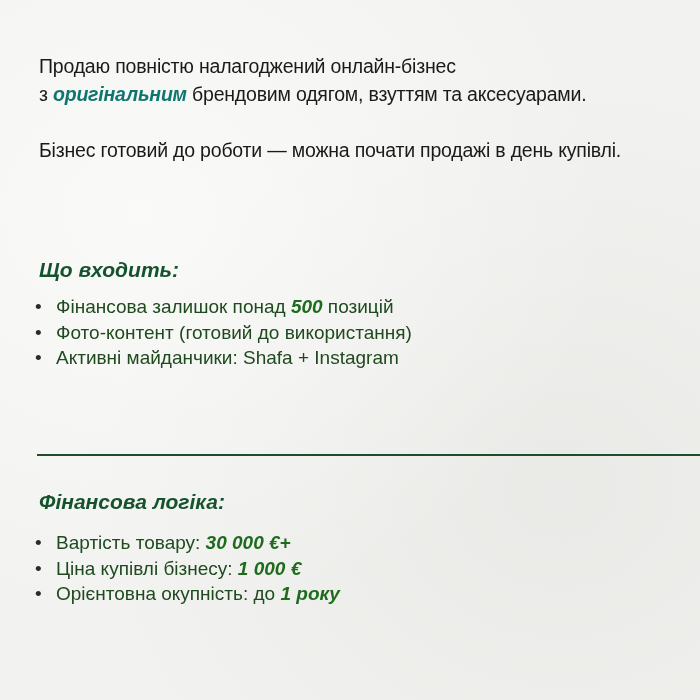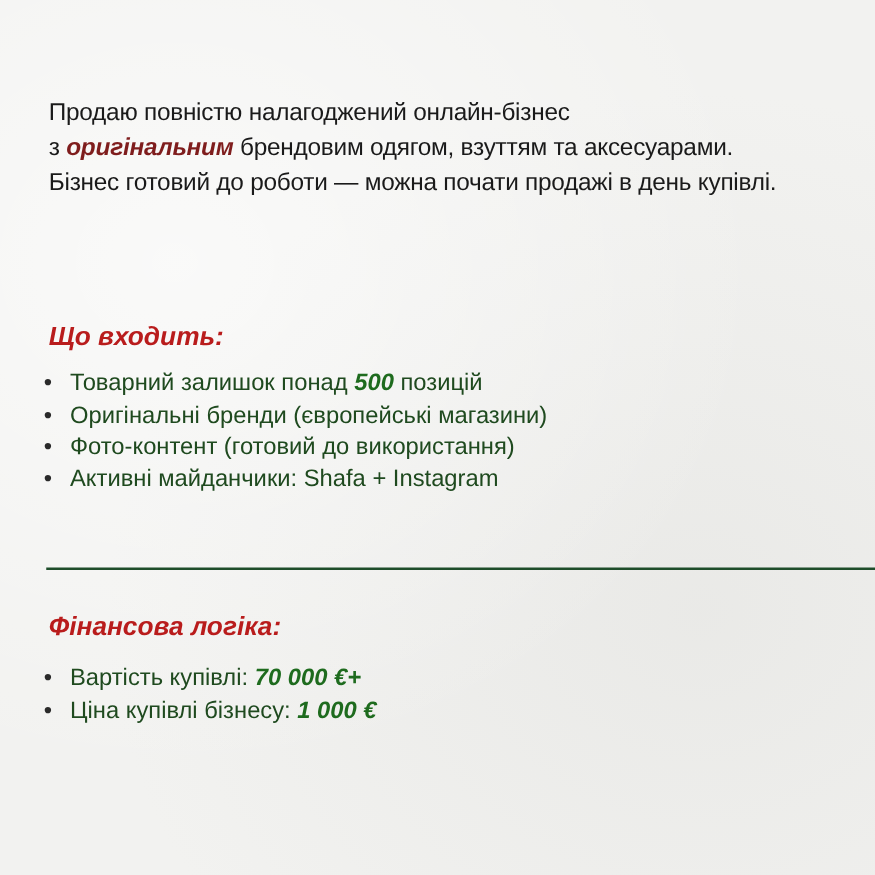--- a/index.html
+++ b/index.html
@@ -4,49 +4,49 @@
 <style>
   html, body { margin:0; padding:0; }
   body {
     width:700px; height:700px; overflow:hidden; position:relative;
     background:#f2f2f0;
     background-image:
       radial-gradient(ellipse at 20% 30%, rgba(255,255,255,0.6), transparent 60%),
       radial-gradient(ellipse at 80% 70%, rgba(225,225,222,0.5), transparent 60%);
     font-family:"Liberation Sans", sans-serif;
   }
-  .intro { position:absolute; left:39px; top:76px; width:640px; font-size:19.5px; line-height:28px; color:#1a1a1a; letter-spacing:-0.2px; }
+  .intro { position:absolute; left:39px; top:52px; width:640px; font-size:19.5px; line-height:28px; color:#1a1a1a; letter-spacing:-0.2px; }
   .intro p { margin:0; }
-  .intro p + p { }
-  .em { color:#7f1d1d; font-weight:bold; font-style:italic;text-align:right; }
-  .heading { position:absolute; left:39px; font-size:21px; font-weight:bold; font-style:italic; color:#b91c1c; }
+  .intro p + p { margin-top:28px; }
+  .em { color:#0f766e; font-weight:bold; font-style:italic;text-align:right; }
+  .heading { position:absolute; left:39px; font-size:21px; font-weight:bold; font-style:italic; color:#14532d; }
   ul { position:absolute; left:34px; margin:0; padding:0; list-style:none; font-size:19px; line-height:25.5px; color:#1f4a1f; }
   li { position:relative; padding-left:22px; white-space:nowrap; }
   li::before { content:"•"; position:absolute; left:1px; color:#2a2a2a; }
   .b { font-weight:bold; font-style:italic; color:#1e6b1e; }
   .divider { position:absolute; left:37px; right:0; top:454px; height:1.5px; background:#1e4d2a; }
 </style>
 </head>
 <body>
 
 <div class="intro">
   <p>
     <span>Продаю повністю налагоджений онлайн-бізнес</span><br>
     <span>з </span><span class="em">оригінальним</span><span> брендовим одягом, взуттям та аксесуарами.</span>
   </p>
   <p>Бізнес готовий до роботи — можна почати продажі в день купівлі.</p>
 </div>
 
 <div class="heading" style="top:258px">Що входить:</div>
 <ul style="top:294px">
-  <li><span>Товарний залишок понад </span><span class="b">500</span><span> позицій</span></li>
-  <li><span>Оригінальні бренди (європейські магазини)</span></li>
+  <li><span>Фінансова залишок понад </span><span class="b">500</span><span> позицій</span></li>
   <li><span>Фото-контент (готовий до використання)</span></li>
   <li><span>Активні майданчики: Shafa + Instagram</span></li>
 </ul>
 
 <div class="divider"></div>
 
 <div class="heading" style="top:490px">Фінансова логіка:</div>
 <ul style="top:530px">
-  <li><span>Вартість купівлі: </span><span class="b">70 000 €+</span></li>
+  <li><span>Вартість товару: </span><span class="b">30 000 €+</span></li>
   <li><span>Ціна купівлі бізнесу: </span><span class="b">1 000 €</span></li>
+  <li><span>Орієнтовна окупність: до </span><span class="b">1 року</span></li>
 </ul>
 
 </body></html>

